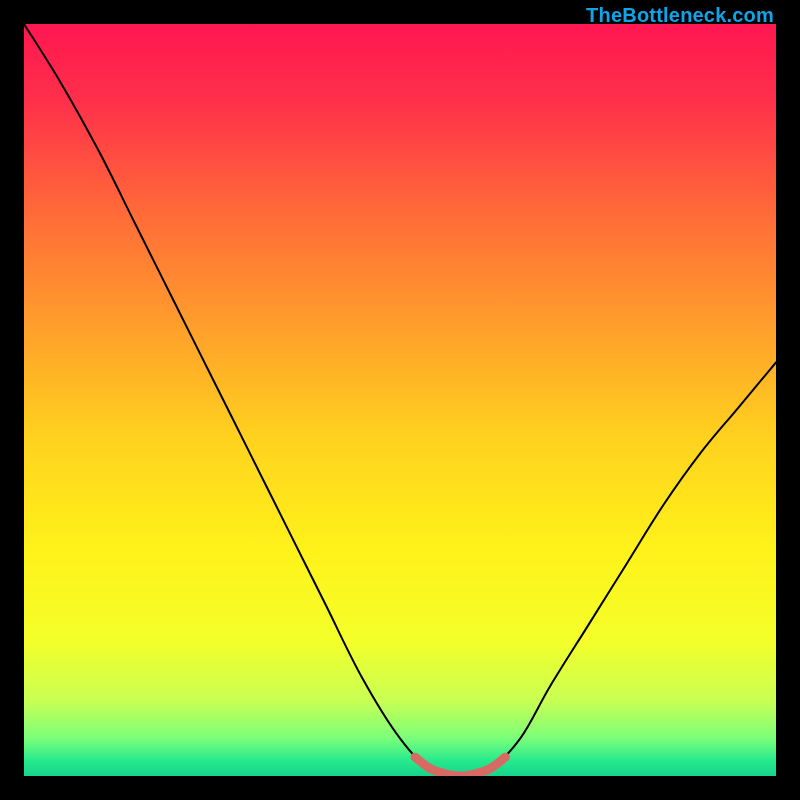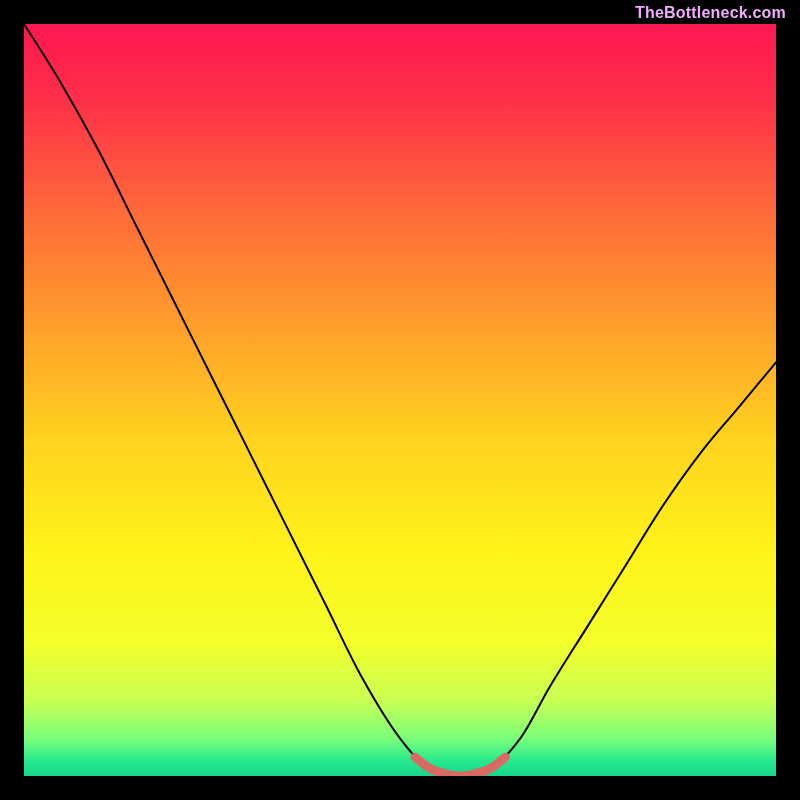--- a/index.html
+++ b/index.html
@@ -29,24 +29,24 @@
     position: absolute;
     left: 0;
     top: 0;
     width: 752px;
     height: 752px;
     pointer-events: none;
   }
   .watermark {
     position: absolute;
     top: 4px;
-    right: 14px;
-    font-size: 16px;
+    right: 26px;
+    font-size: 20px;
     font-weight: 600;
-    color: #f0abfc;
+    color: #0ea5e9;
     letter-spacing: 0.2px;
     pointer-events: none;
     user-select: none;
   }
 </style>
 </head>
 <body>
 
 <div class="frame">
   <div class="plot" id="plot" style="background: linear-gradient(rgb(255, 23, 81) 0%, rgb(255, 47, 74) 10%, rgb(255, 106, 57) 25%, rgb(255, 158, 43) 40%, rgb(255, 210, 30) 55%, rgb(255, 242, 26) 70%, rgb(244, 255, 42) 82%, rgb(200, 255, 83) 90%, rgb(122, 255, 122) 95%, rgb(38, 233, 141) 98%, rgb(23, 212, 139) 100%);">

